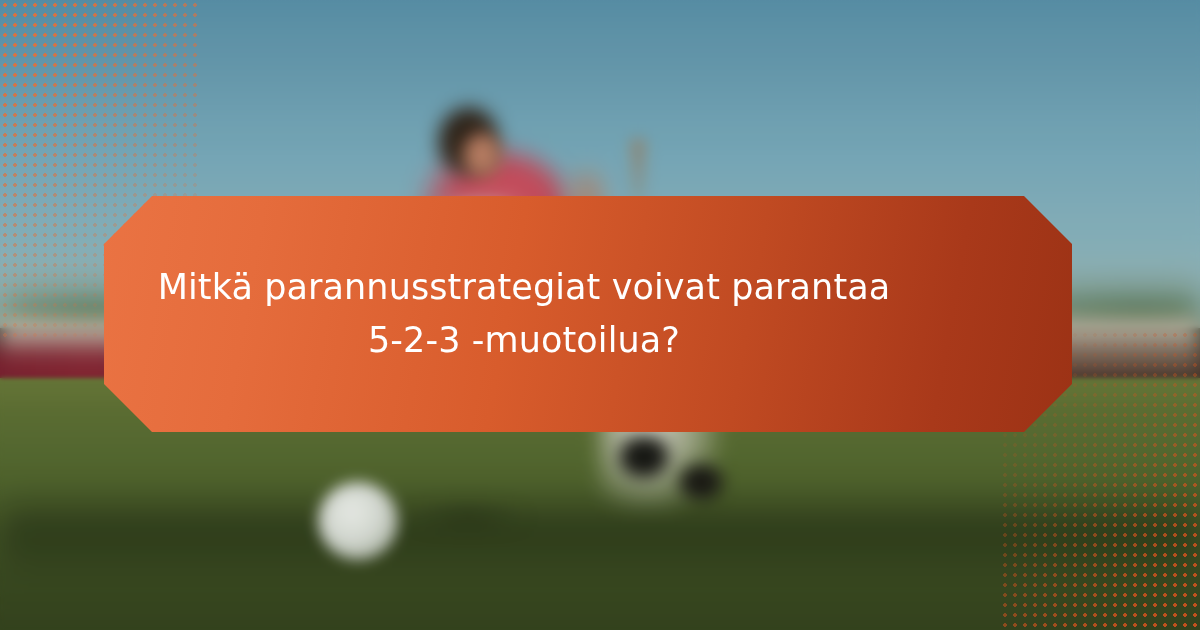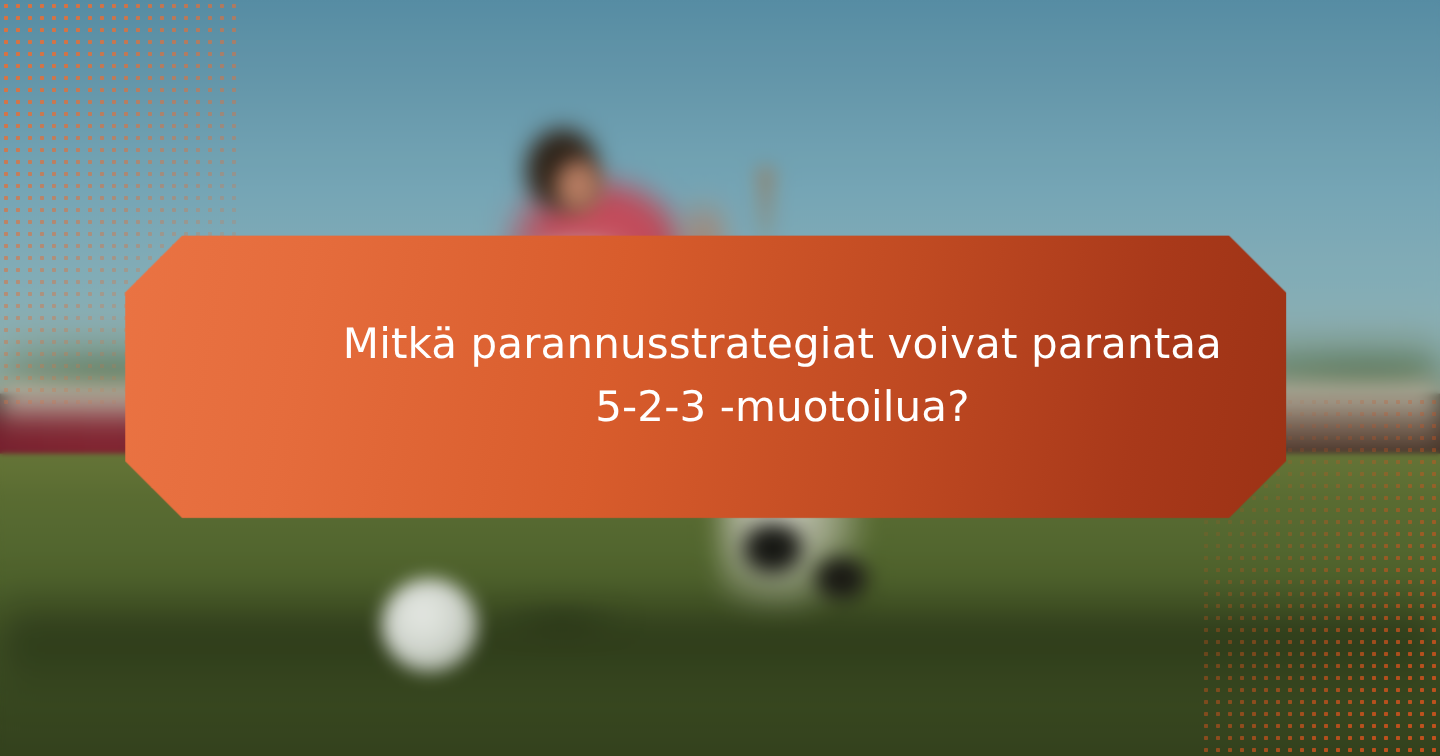--- a/index.html
+++ b/index.html
@@ -220,21 +220,21 @@
         #ea7343 0%,
         #e56c3c 16%,
         #d85c2c 42%,
         #c04a22 66%,
         #a9391a 86%,
         #9c3215 100%);
     -webkit-clip-path: polygon(48px 0, calc(100% - 48px) 0, 100% 48px, 100% calc(100% - 48px), calc(100% - 48px) 100%, 48px 100%, 0 calc(100% - 48px), 0 48px);
     clip-path: polygon(48px 0, calc(100% - 48px) 0, 100% 48px, 100% calc(100% - 48px), calc(100% - 48px) 100%, 48px 100%, 0 calc(100% - 48px), 0 48px);
     display: flex;
     align-items: center;
-    justify-content: flex-end;
+    justify-content: flex-start;
   }
   .banner-title {
     margin: 0;
     color: #ffffff;
     font-size: 35px;
     font-weight: 400;
     line-height: 1.52;
     text-align: center;
     letter-spacing: .1px;
     max-width: 760px;

